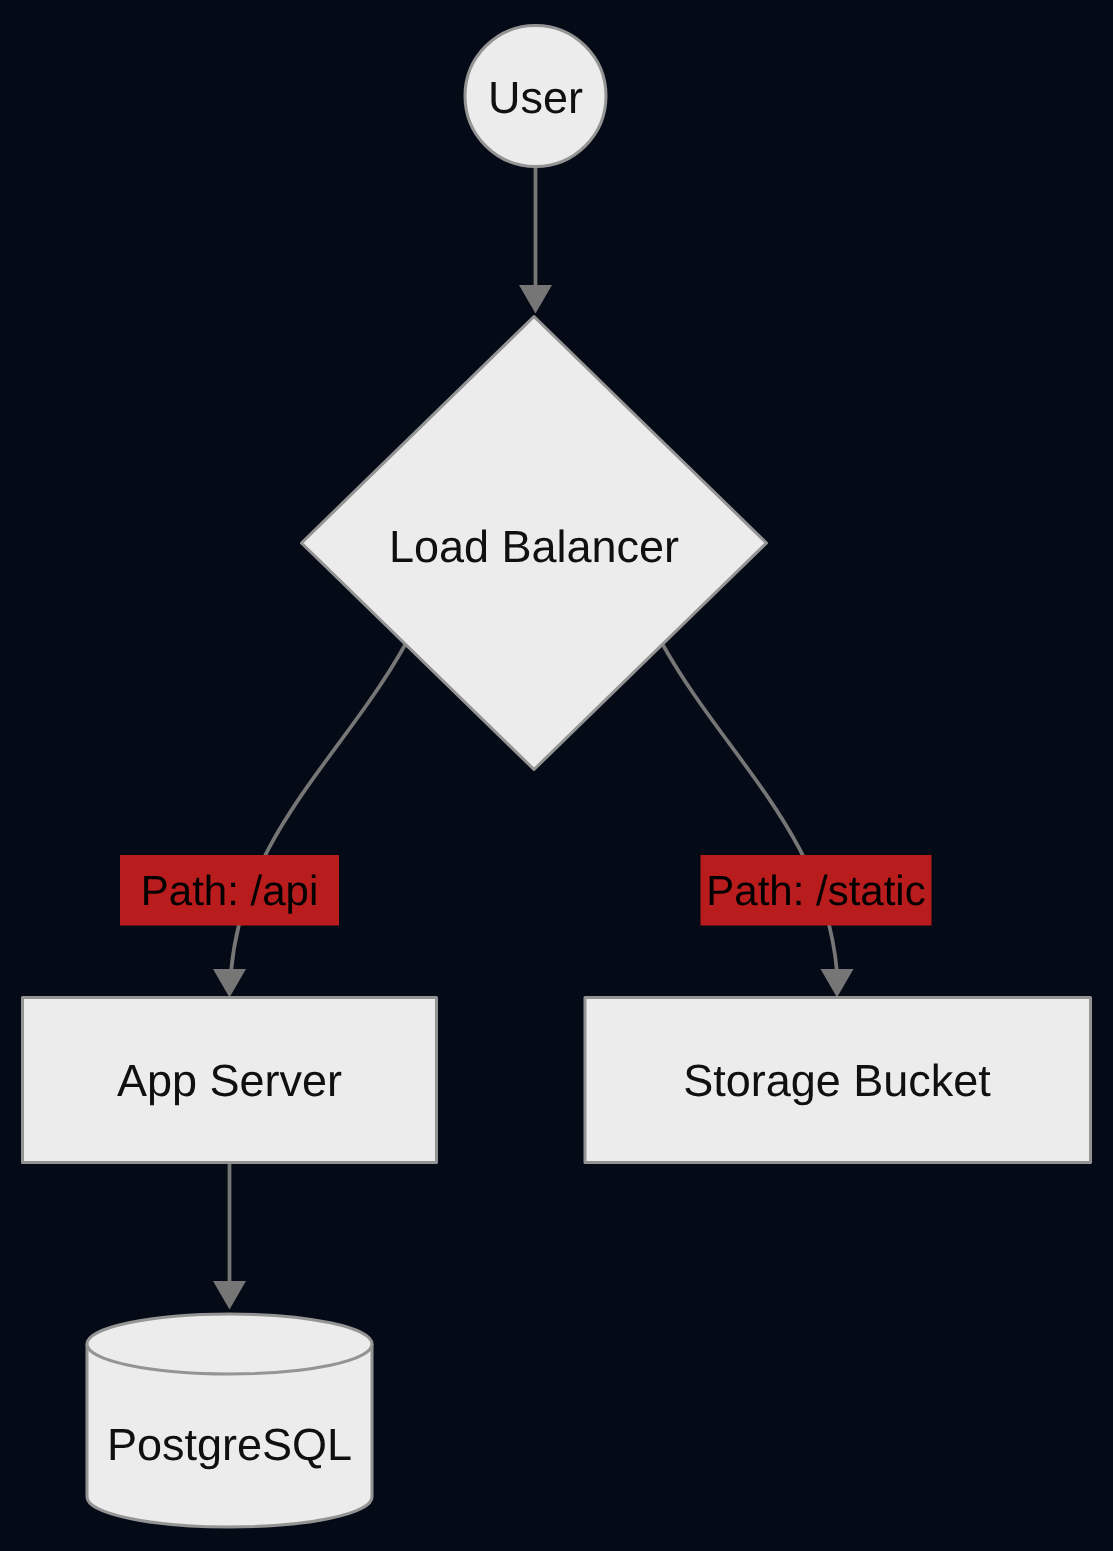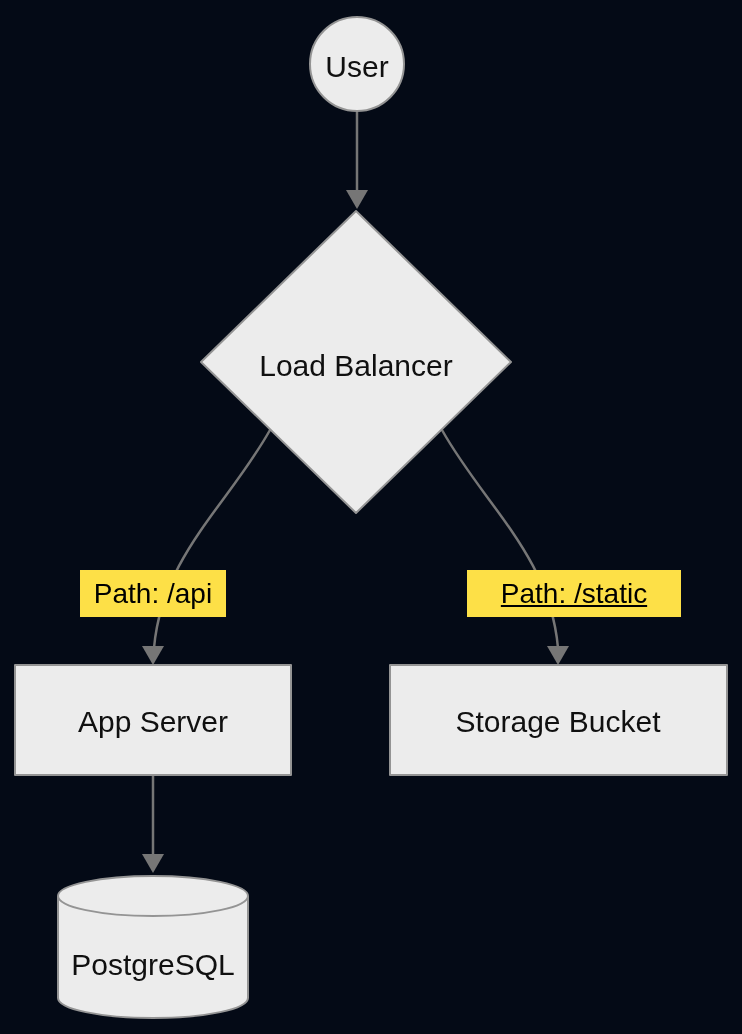--- a/index.html
+++ b/index.html
@@ -38,21 +38,21 @@
   }
   .node-label {
     fill: #101010;
     font-family: "Liberation Sans", "DejaVu Sans", sans-serif;
     font-size: 30px;
     text-anchor: middle;
     dominant-baseline: central;
   }
   .edge-label {
     position: absolute;
-    background: #fde047;
+    background: #b91c1c;
     color: #000000;
     font-size: 28px;
     display: flex;
     align-items: center;
     justify-content: center;
     white-space: nowrap;
     line-height: 1;
   }
 </style>
 </head>
@@ -87,15 +87,15 @@
 
     <text class="node-label" x="357" y="66">User</text>
     <text class="node-label" x="356" y="365">Load Balancer</text>
     <text class="node-label" x="153" y="721">App Server</text>
     <text class="node-label" x="558" y="721">Storage Bucket</text>
     <text class="node-label" x="153" y="964">PostgreSQL</text>
   </svg>
 
   <div class="edge-label" style="left:80px; top:570px; width:146px; height:47px;">Path: /api</div>
 
-  <div class="edge-label" style="left:467px; top:570px; width:214px; height:47px;text-decoration:underline;">Path: /static</div>
+  <div class="edge-label" style="left:467px; top:570px; width:154px; height:47px;">Path: /static</div>
 
 </div>
 
 </body></html>

